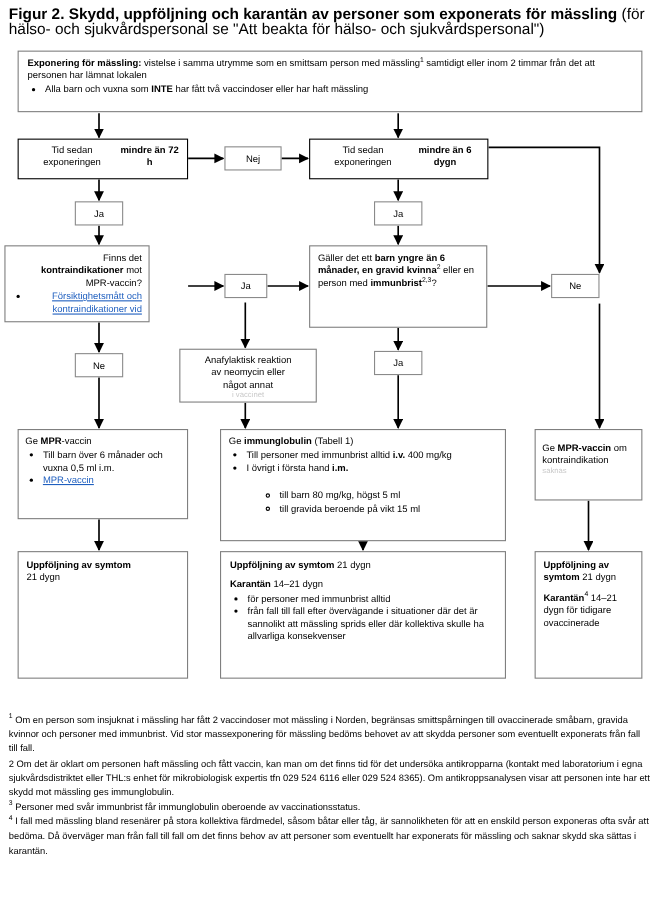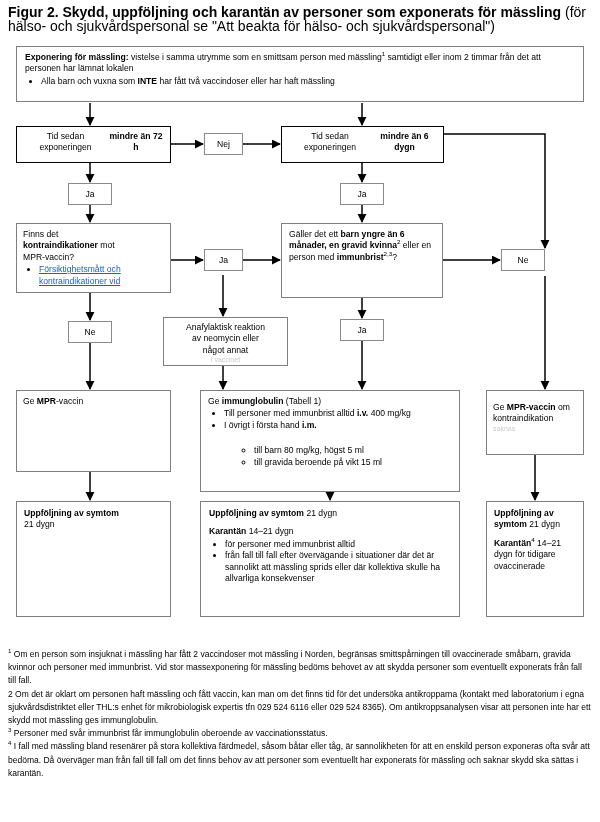--- a/index.html
+++ b/index.html
@@ -191,33 +191,33 @@
   <div class="node heavy center vcenter" style="left:16px; top:126px; width:155px; height:37px;">
     <div>Tid sedan exponeringen</div>
     <div style="font-weight:bold">mindre än 72 h</div>
   </div>
 
   <div class="node heavy center vcenter" style="left:281px; top:126px; width:163px; height:37px;">
     <div>Tid sedan exponeringen</div>
     <div style="font-weight:bold">mindre än 6 dygn</div>
   </div>
 
-  <div class="smallbox" style="left:204px; top:133px; width:39px; height:22px;">
+  <div class="smallbox" style="left:204px; top:133px; width:52px; height:22px;">
     <span>Nej</span>
   </div>
 
   <div class="smallbox" style="left:68px; top:183px; width:44px; height:22px;">
     <span>Ja</span>
   </div>
 
   <div class="smallbox" style="left:340px; top:183px; width:44px; height:22px;">
     <span>Ja</span>
   </div>
 
-  <div class="node" style="left:16px; top:223px; width:155px; height:70px; padding:5px 6px;">
+  <div class="node" style="left:4px; top:223px; width:132px; height:70px; padding:5px 6px;text-align:right;">
     <div>Finns det</div>
     <div><span style="font-weight:bold">kontraindikationer</span><span> mot</span></div>
     <div>MPR-vaccin?</div>
     <ul class="bul">
       <li><span class="lnk">Försiktighetsmått och kontraindikationer vid</span></li>
     </ul>
   </div>
 
   <div class="smallbox" style="left:204px; top:249px; width:39px; height:22px;">
     <span>Ja</span>
@@ -241,20 +241,24 @@
   <div class="smallbox" style="left:340px; top:319px; width:44px; height:22px;">
     <span>Ja</span>
   </div>
 
   <div class="smallbox" style="left:501px; top:249px; width:44px; height:22px;">
     <span>Ne</span>
   </div>
 
   <div class="node" style="left:16px; top:390px; width:155px; height:82px; padding:5px 6px;">
     <div><span>Ge </span><span style="font-weight:bold">MPR</span><span>-vaccin</span></div>
+    <ul class="bul">
+      <li>Till barn över 6 månader och vuxna 0,5 ml i.m.</li>
+      <li><span class="lnk">MPR-vaccin</span></li>
+    </ul>
   </div>
 
   <div class="node" style="left:200px; top:390px; width:260px; height:102px; padding:5px 7px;">
     <div><span>Ge </span><span style="font-weight:bold">immunglobulin</span><span> (Tabell 1)</span></div>
     <ul class="bul">
       <li><span>Till personer med immunbrist alltid </span><span style="font-weight:bold">i.v.</span><span> 400 mg/kg</span></li>
       <li><span>I övrigt i första hand </span><span style="font-weight:bold">i.m.</span>
         <ul class="sub">
           <li>till barn 80 mg/kg, högst 5 ml</li>
           <li>till gravida beroende på vikt 15 ml</li>

